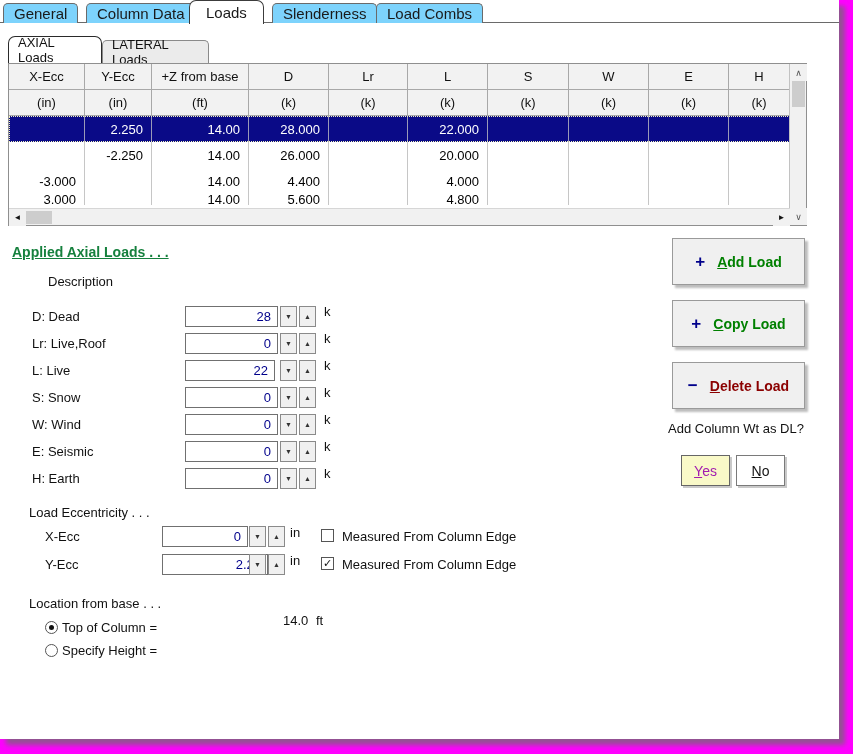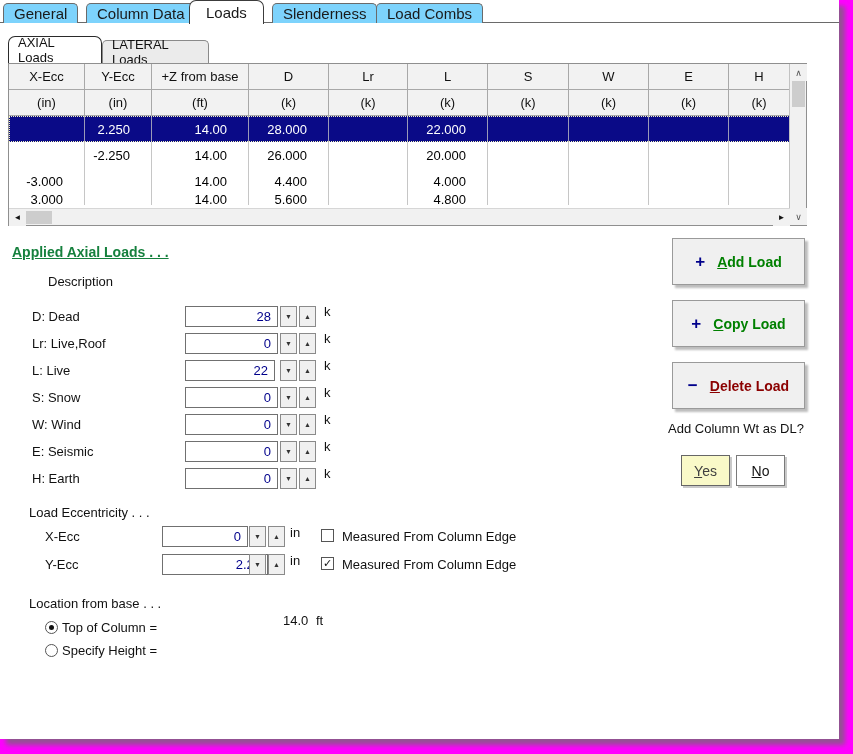--- a/index.html
+++ b/index.html
@@ -39,21 +39,21 @@
   }
   
   #grid { position:absolute; left:8px; top:63px; width:799px; height:163px; border:1px solid #8f8f8f; background:#fff; }
   .g-row { position:relative; display:flex; width:781px; }
   .g-row.hdr { background:#f2f2f2; border-bottom:1px solid #a8a8a8; height:26px; }
   .g-row.data { height:26px; background:#fff; }
   .g-row.partial { height:11px; overflow:hidden; }
   .g-row.selected { background:#0a0a87; color:#fff; outline:1px dotted #f5f5c0; outline-offset:-1px; }
   .g-cell { flex:none; display:flex; align-items:center; height:100%; font-size:13px; }
   .hdr .g-cell { justify-content:center; border-right:1px solid #a8a8a8; color:#111; }
-  .data .g-cell { justify-content:flex-end; padding-right:21px; border-right:1px solid #c6c6c6; }
+  .data .g-cell { justify-content:flex-end; padding-right:8px; border-right:1px solid #c6c6c6; }
   .selected .g-cell { border-right:1px solid #9a9ab8; }
   
   .vscroll { position:absolute; right:0; top:0; width:17px; height:161px; background:#f1f1f1; border-left:1px solid #c2c2c2; }
   .hscroll { position:absolute; left:0; bottom:0; width:781px; height:17px; background:#f1f1f1; border-top:1px solid #d6d6d6; }
   .sb-btn { position:absolute; width:17px; height:17px; display:flex; align-items:center; justify-content:center; color:#555; font-size:9px; background:#f1f1f1; }
   .sb-btn.solid { color:#111; font-size:8px; }
   .sb-thumb { position:absolute; background:#cdcdcd; }
   
   .section-heading { position:absolute; left:12px; top:244px; font-size:14px; font-weight:bold; color:#15803d; text-decoration:underline; }
   .f-label { position:absolute; font-size:13px; color:#111; white-space:nowrap; }
@@ -76,21 +76,21 @@
     position:absolute; left:672px; width:133px; height:47px; background:#f0f0f0; border:1px solid #9a9a9a;
     box-shadow:3px 3px 2px #bdbdbd; display:flex; align-items:center; justify-content:center; gap:12px;
     font-size:14px; font-weight:bold;
   }
   .action-btn .sign { color:#00008b; font-size:17px; font-weight:bold; }
   .action-btn .lbl u { text-decoration:underline; }
   .green { color:#008000; }
   .dred { color:#8b0000; }
   .yn-btn {
     position:absolute; top:455px; width:49px; height:31px; border:1px solid #7a7a7a; box-shadow:2px 2px 0 #c9c9c9;
-    display:flex; align-items:center; justify-content:center; font-size:14px; color:#404040; background:#fff;
+    display:flex; align-items:center; justify-content:center; font-size:14px; color:#a21caf; background:#fff;
   }
   .yn-btn u { text-decoration:underline; }
   .question { position:absolute; left:660px; top:421px; width:152px; text-align:center; font-size:13px; color:#111; }
 </style>
 </head>
 <body>
 
 <div id="window">
 
   <div class="tabline"></div>

